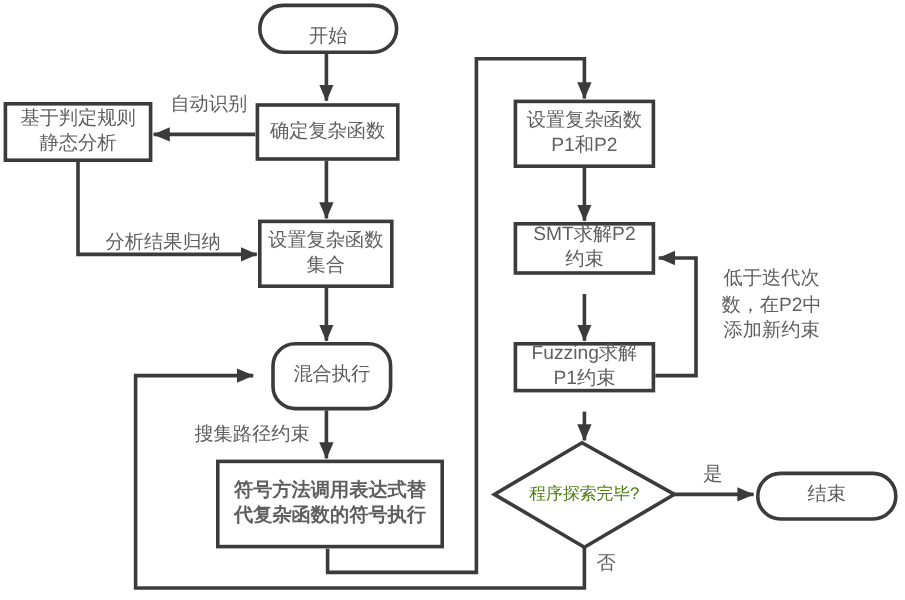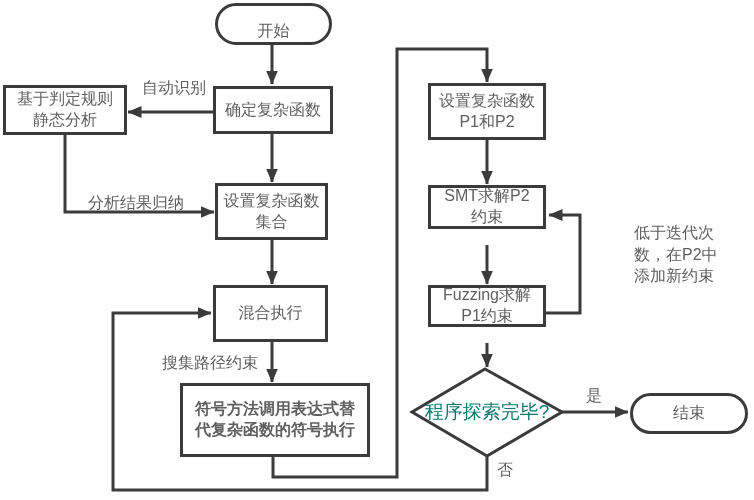--- a/index.html
+++ b/index.html
@@ -25,21 +25,21 @@
   .terminal{border-radius:22px;}
   .edge-label{
     position:absolute;z-index:3;
     color:#5f5f5f;
     font-size:16px;line-height:1.35;
     white-space:pre-line;
     text-align:center;
   }
   .decision-label{
     position:absolute;z-index:3;
-    color:#0f766e;font-size:19px;
+    color:#4d7c0f;font-size:14px;
     display:flex;align-items:center;justify-content:center;
     text-align:center;
   }
 </style>
 </head>
 <body>
 
 <div id="stage">
 
   <svg id="wires" width="754" height="500" viewBox="0 0 754 500">
@@ -78,21 +78,21 @@
   <div class="node" style="left:3px;top:85px;width:124px;height:50px;">
     <span>基于判定规则
 静态分析</span>
   </div>
 
   <div class="node" style="left:215px;top:183px;width:113px;height:57px;">
     <span>设置复杂函数
 集合</span>
   </div>
 
-  <div class="node" style="left:213px;top:285px;width:115px;height:57px;">
+  <div class="node" style="left:226px;top:285px;width:101px;height:57px;border-radius:20px;">
     <span>混合执行</span>
   </div>
 
   <div class="node" style="left:180px;top:383px;width:190px;height:74px;font-weight:bold;">
     <span>符号方法调用表达式替
 代复杂函数的符号执行</span>
   </div>
 
   <div class="node" style="left:428px;top:83px;width:118px;height:57px;">
     <span>设置复杂函数
@@ -115,21 +115,21 @@
     <span>结束</span>
   </div>
 
   <div class="edge-label" style="left:132px;top:77px;width:84px;">自动识别</div>
 
 
   <div class="edge-label" style="left:78px;top:192px;width:116px;">分析结果归纳</div>
 
   <div class="edge-label" style="left:152px;top:352px;width:116px;">搜集路径约束</div>
 
-  <div class="edge-label" style="left:590px;top:222px;width:106px;text-align:left;margin-left:44px;">低于迭代次
+  <div class="edge-label" style="left:590px;top:222px;width:106px;text-align:center;">低于迭代次
 数，在P2中
 添加新约束</div>
 
   <div class="edge-label" style="left:582px;top:385px;width:24px;">是</div>
 
   <div class="edge-label" style="left:493px;top:459px;width:24px;">否</div>
 
 </div>
 
 </body></html>

